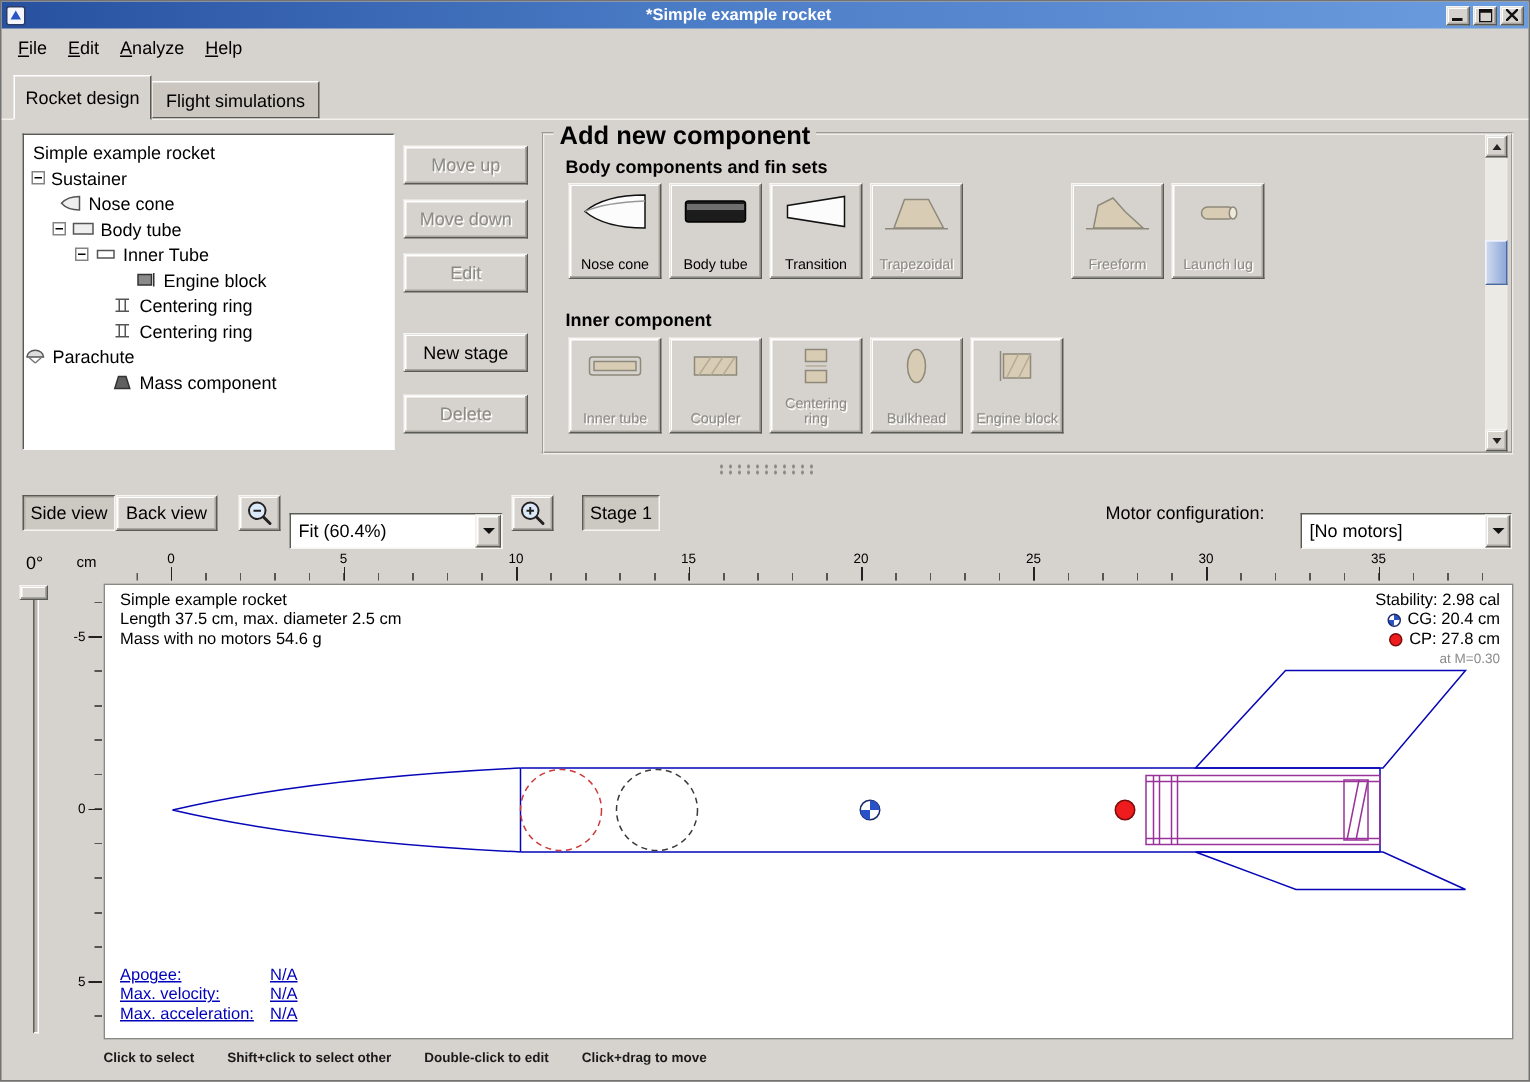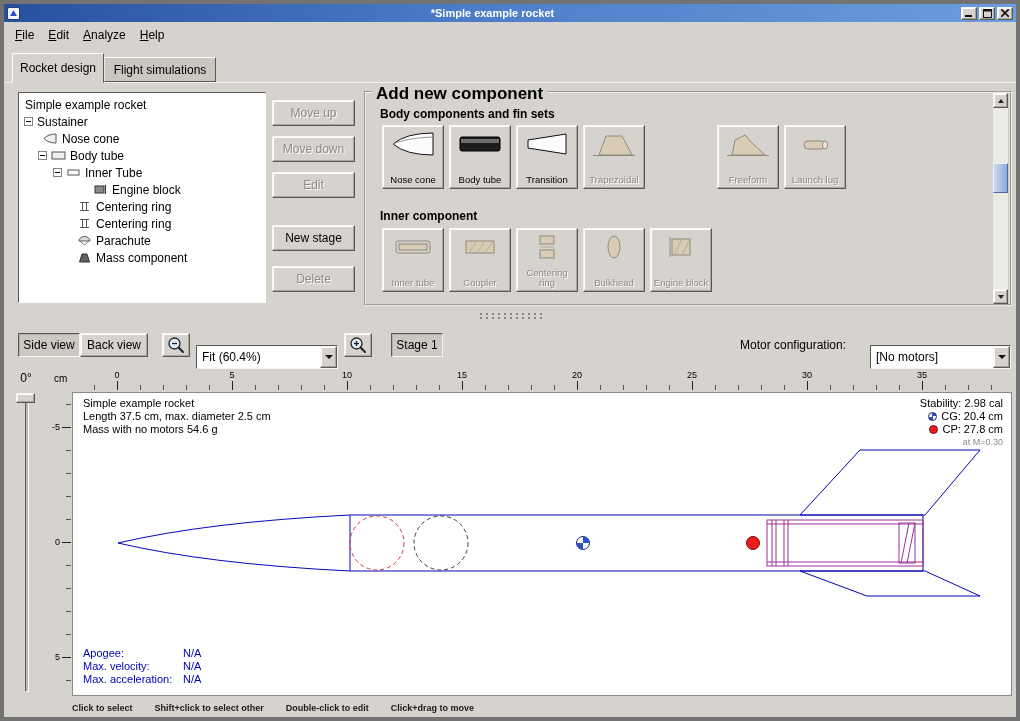--- a/index.html
+++ b/index.html
@@ -1,17 +1,17 @@
 <!DOCTYPE html>
 <html><head>
 <meta charset="utf-8">
 <style>
   * { margin:0; padding:0; box-sizing:border-box; }
   body { margin:0; background:#4a4a4a; font-family:"Liberation Sans","DejaVu Sans",sans-serif; }
-  #window { position:relative; width:1020px; height:721px; background:#d6d3ce; border:4px solid #737373; overflow:hidden; color:#000; font-size:12px; }
+  #window { position:relative; width:1020px; height:721px; background:#d6d3ce; border:1px solid #737373; overflow:hidden; color:#000; font-size:12px; }
 
   
   .btn { background:#d6d3ce; border:1px solid; border-color:#f6f5f2 #5a5a54 #5a5a54 #f6f5f2;
          box-shadow: inset -1px -1px 0 #a9a69f, inset 1px 1px 0 #ffffff;
          display:flex; align-items:center; justify-content:center; font-size:12px; cursor:default; }
   .btn.disabled { color:#8c8a84; text-shadow:1px 1px 0 #fdfdfc; }
   .sunkbtn { background:#ccc9c2; border:1px solid; border-color:#5a5a54 #f6f5f2 #f6f5f2 #5a5a54;
          box-shadow: inset 1px 1px 0 #b3b0a9;
          display:flex; align-items:center; justify-content:center; font-size:12px; cursor:default; }
   .field { background:#fff; border:1px solid; border-color:#5a5a54 #f6f5f2 #f6f5f2 #5a5a54;margin-top:12px; }
@@ -96,21 +96,21 @@
   .vnum { position:absolute; left:42px; width:14px; text-align:right; font-size:9px; }
 
   #canvas { position:absolute; left:68px; top:388px; width:940px; height:304px; background:#fff; border:1px solid #8a8a84; }
   #canvas svg { position:absolute; left:0; top:0; }
   .info-line { position:absolute; left:10px; font-size:11px; white-space:nowrap; }
   .info-right { position:absolute; right:8px; font-size:11px; white-space:nowrap; text-align:right; }
   .legend-row { display:flex; align-items:center; justify-content:flex-end; gap:4px; }
   .cg-glyph { width:9px; height:9px; border-radius:50%; border:1px solid #1a2a6a;
     background:conic-gradient(#2a52c8 0 90deg,#fff 90deg 180deg,#2a52c8 180deg 270deg,#fff 270deg 360deg); }
   .cp-glyph { width:9px; height:9px; border-radius:50%; background:#ee1c1c; border:1px solid #7a0c0c; }
-  .flight-row { position:absolute; left:10px; display:flex; font-size:11px; color:#0000bb; white-space:nowrap; }
+  .flight-row { position:absolute; left:10px; display:flex; font-size:11px; color:#0000bb; white-space:nowrap;text-decoration:underline; }
   .flight-row .fl { width:100px; }
 
   
   #status { position:absolute; left:68px; top:699px; display:flex; gap:22px; font-size:9px; font-weight:bold; color:#1a1a1a; }
 </style>
 </head>
 <body>
 
 <div id="window">
 
@@ -192,21 +192,21 @@
           <path d="M3,1.5 H12 M3,9.5 H12 M5.5,1.5 V9.5 M9.5,1.5 V9.5" stroke="#555" fill="none"></path>
         </svg>
       <span>Centering ring</span>
     </div>
     <div class="tree-row" style="padding-left:58px">
       <svg class="ticon" width="15" height="11" viewBox="0 0 15 11">
           <path d="M3,1.5 H12 M3,9.5 H12 M5.5,1.5 V9.5 M9.5,1.5 V9.5" stroke="#555" fill="none"></path>
         </svg>
       <span>Centering ring</span>
     </div>
-    <div class="tree-row" style="padding-left:58px">
+    <div class="tree-row" style="">
       <svg class="ticon" width="15" height="11" viewBox="0 0 15 11">
           <path d="M2,6 A5.5,4.5 0 0 1 13,6 Z" fill="#ddd" stroke="#555"></path>
           <path d="M3,6 L7.5,10 M12,6 L7.5,10" stroke="#777" fill="none"></path>
         </svg>
       <span>Parachute</span>
     </div>
     <div class="tree-row" style="padding-left:58px">
       <svg class="ticon" width="15" height="11" viewBox="0 0 15 11">
           <path d="M5,2 h5 l2.5,8 h-10 Z" fill="#606060" stroke="#333"></path>
         </svg>

